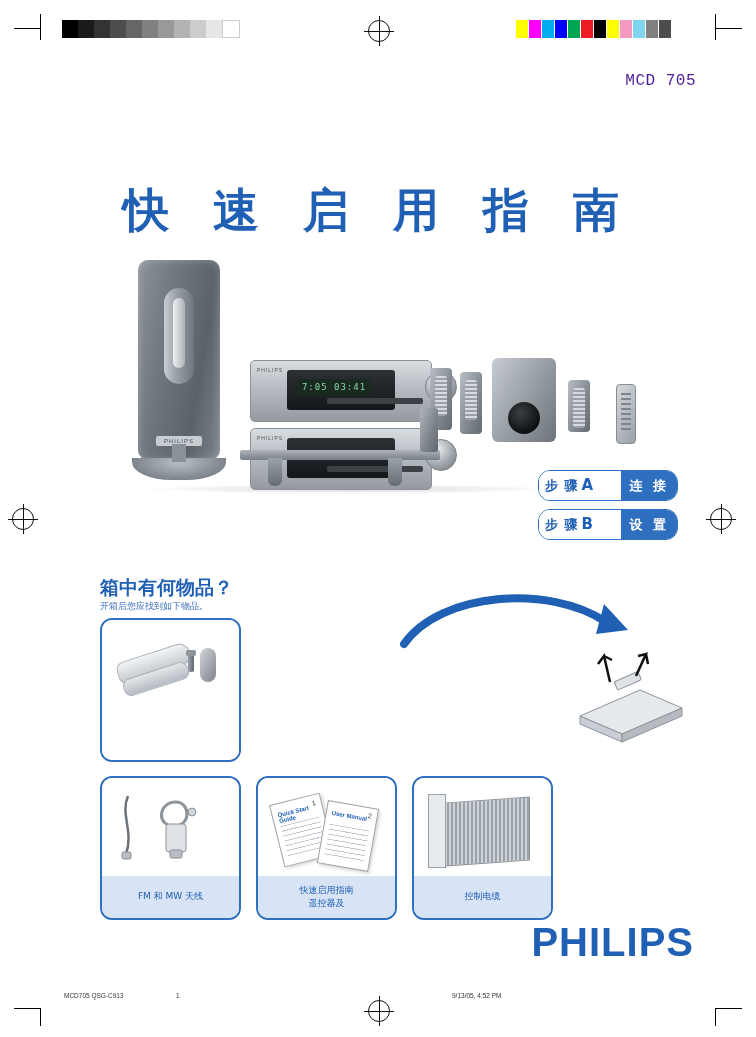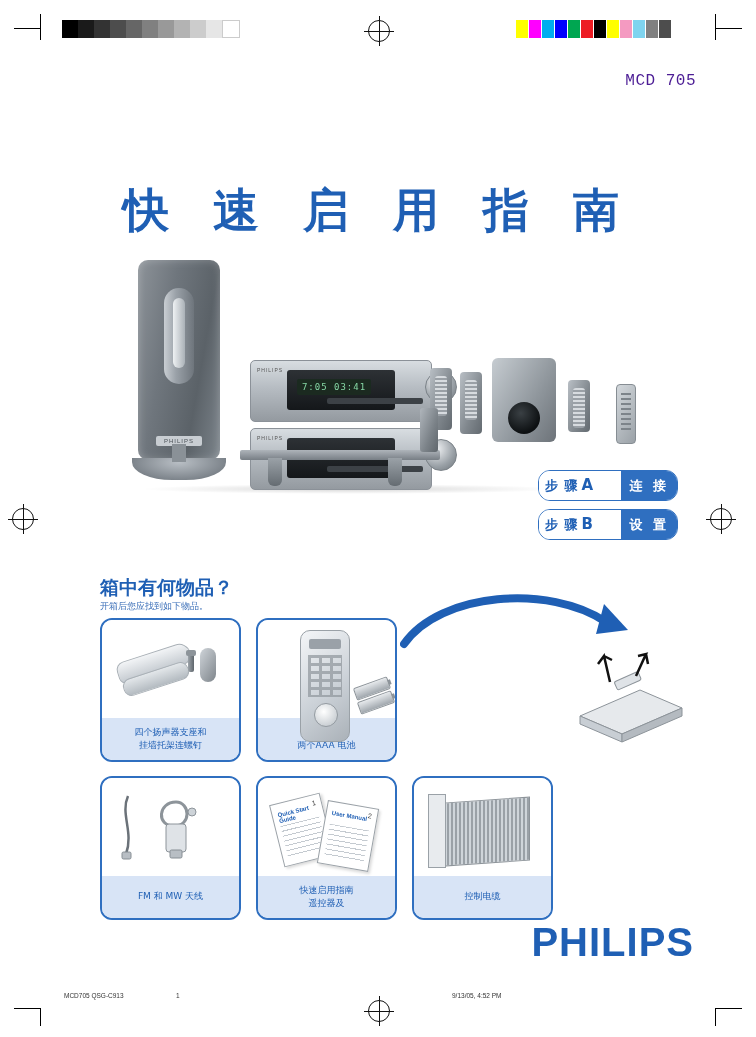--- a/index.html
+++ b/index.html
@@ -357,42 +357,23 @@
 
     <div class="row">
 
       <div class="card">
         <div class="art">
           <div class="bracket"></div>
           <div class="bracket2"></div>
           <div class="screw" style="left:86px;top:34px;"></div>
           <div class="plug"></div>
         </div>
-        <div class="cap">
-          <span>四个扬声器支座和</span>
-          <span>挂墙托架连螺钉</span>
-        </div>
-      </div>
-
-
-      <div class="card">
-        <div class="art">
-          <div class="rc-body">
-            <div class="rc-screen"></div>
-            <div class="rc-keys"></div>
-            <div class="rc-dpad"></div>
-          </div>
-          <div class="battery" style="left:96px;top:62px;transform:rotate(-20deg);"></div>
-          <div class="battery" style="left:100px;top:76px;transform:rotate(-20deg);"></div>
-        </div>
-        <div class="cap">
-          <span>遥控器及</span>
-          <span>两个AAA 电池</span>
-        </div>
-      </div>
+      </div>
+
+
     </div>
 
     <div class="row">
 
       <div class="card">
         <div class="art">
           <svg class="antenna" width="120" height="90">
             <path d="M16,4 C8,22 22,40 14,62" stroke="#6b7279" stroke-width="2.5" fill="none"></path>
             <rect x="10" y="60" width="9" height="7" rx="1.5" fill="#b8bec4" stroke="#878e94"></rect>
             <path d="M64,10 C46,10 44,34 62,34 C80,34 78,10 64,10 Z" stroke="#8d949a" stroke-width="3" fill="none"></path>

